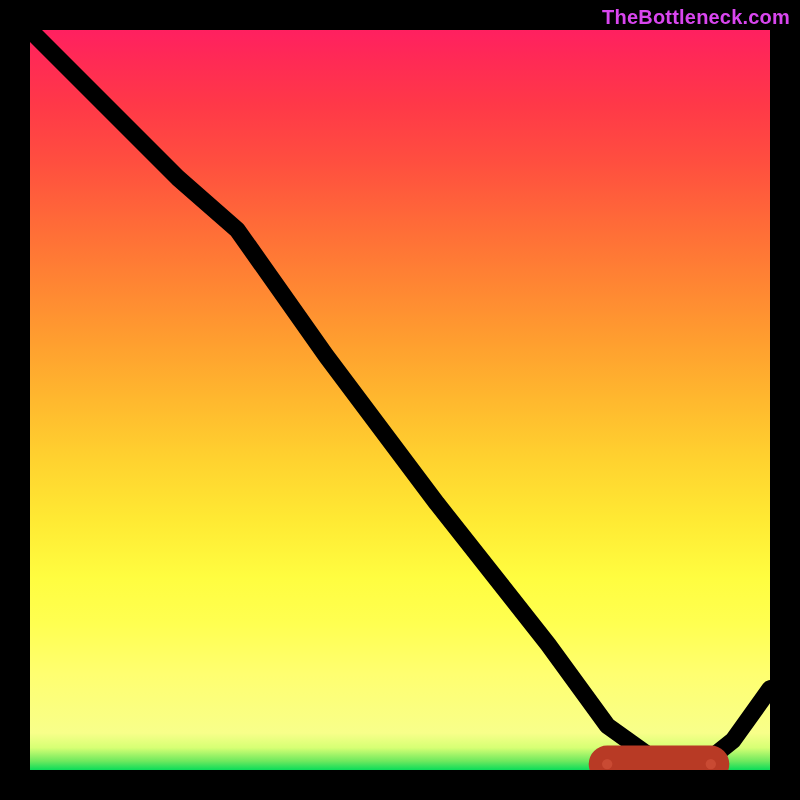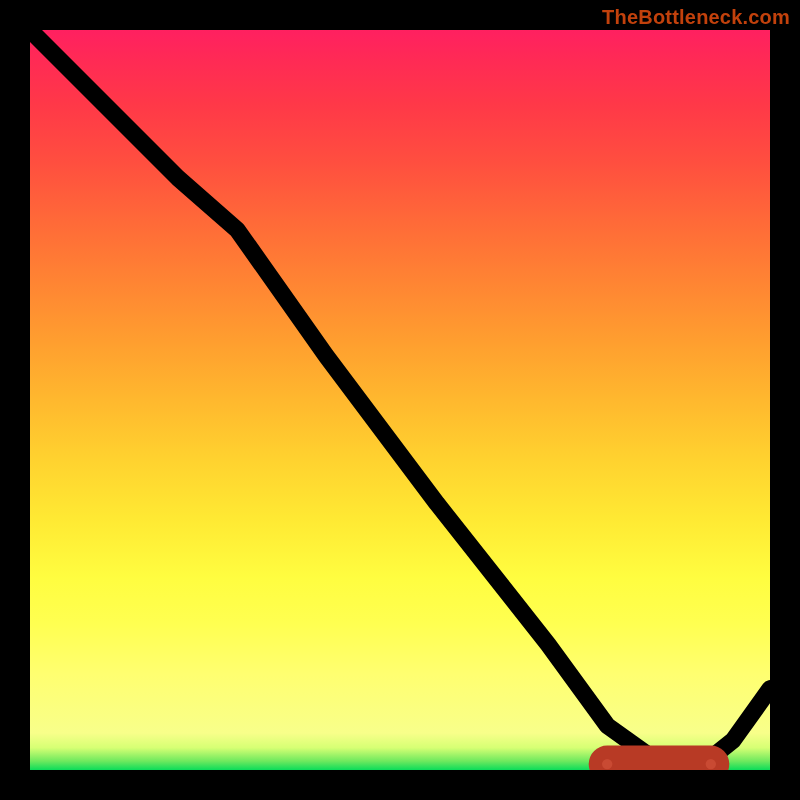--- a/index.html
+++ b/index.html
@@ -13,21 +13,21 @@
   }
   .stage {
     position: relative;
     width: 800px;
     height: 800px;
   }
   .watermark {
     position: absolute;
     top: 6px;
     right: 10px;
-    color: #c2410c;
+    color: #d946ef;
     font-size: 20px;
     font-weight: 600;
     letter-spacing: 0.2px;
     user-select: none;
   }
   .plot-area {
     position: absolute;
     left: 30px;
     top: 30px;
     width: 740px;

